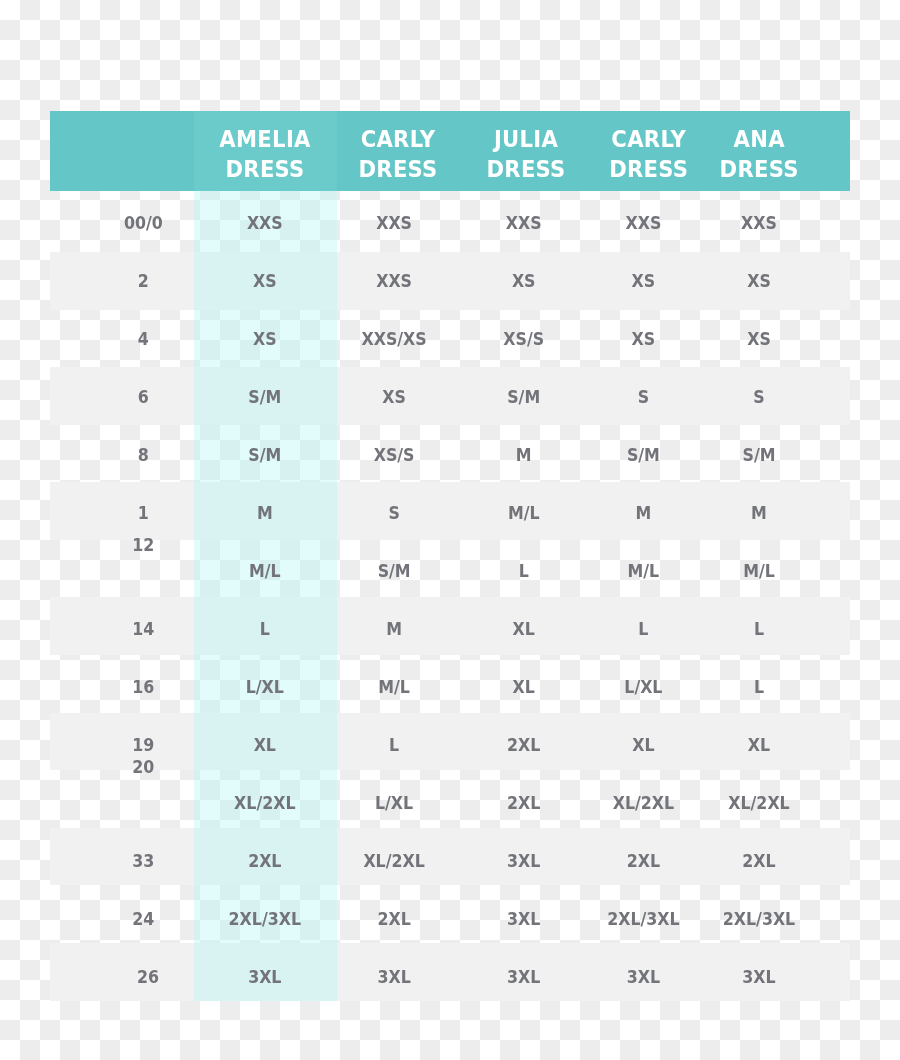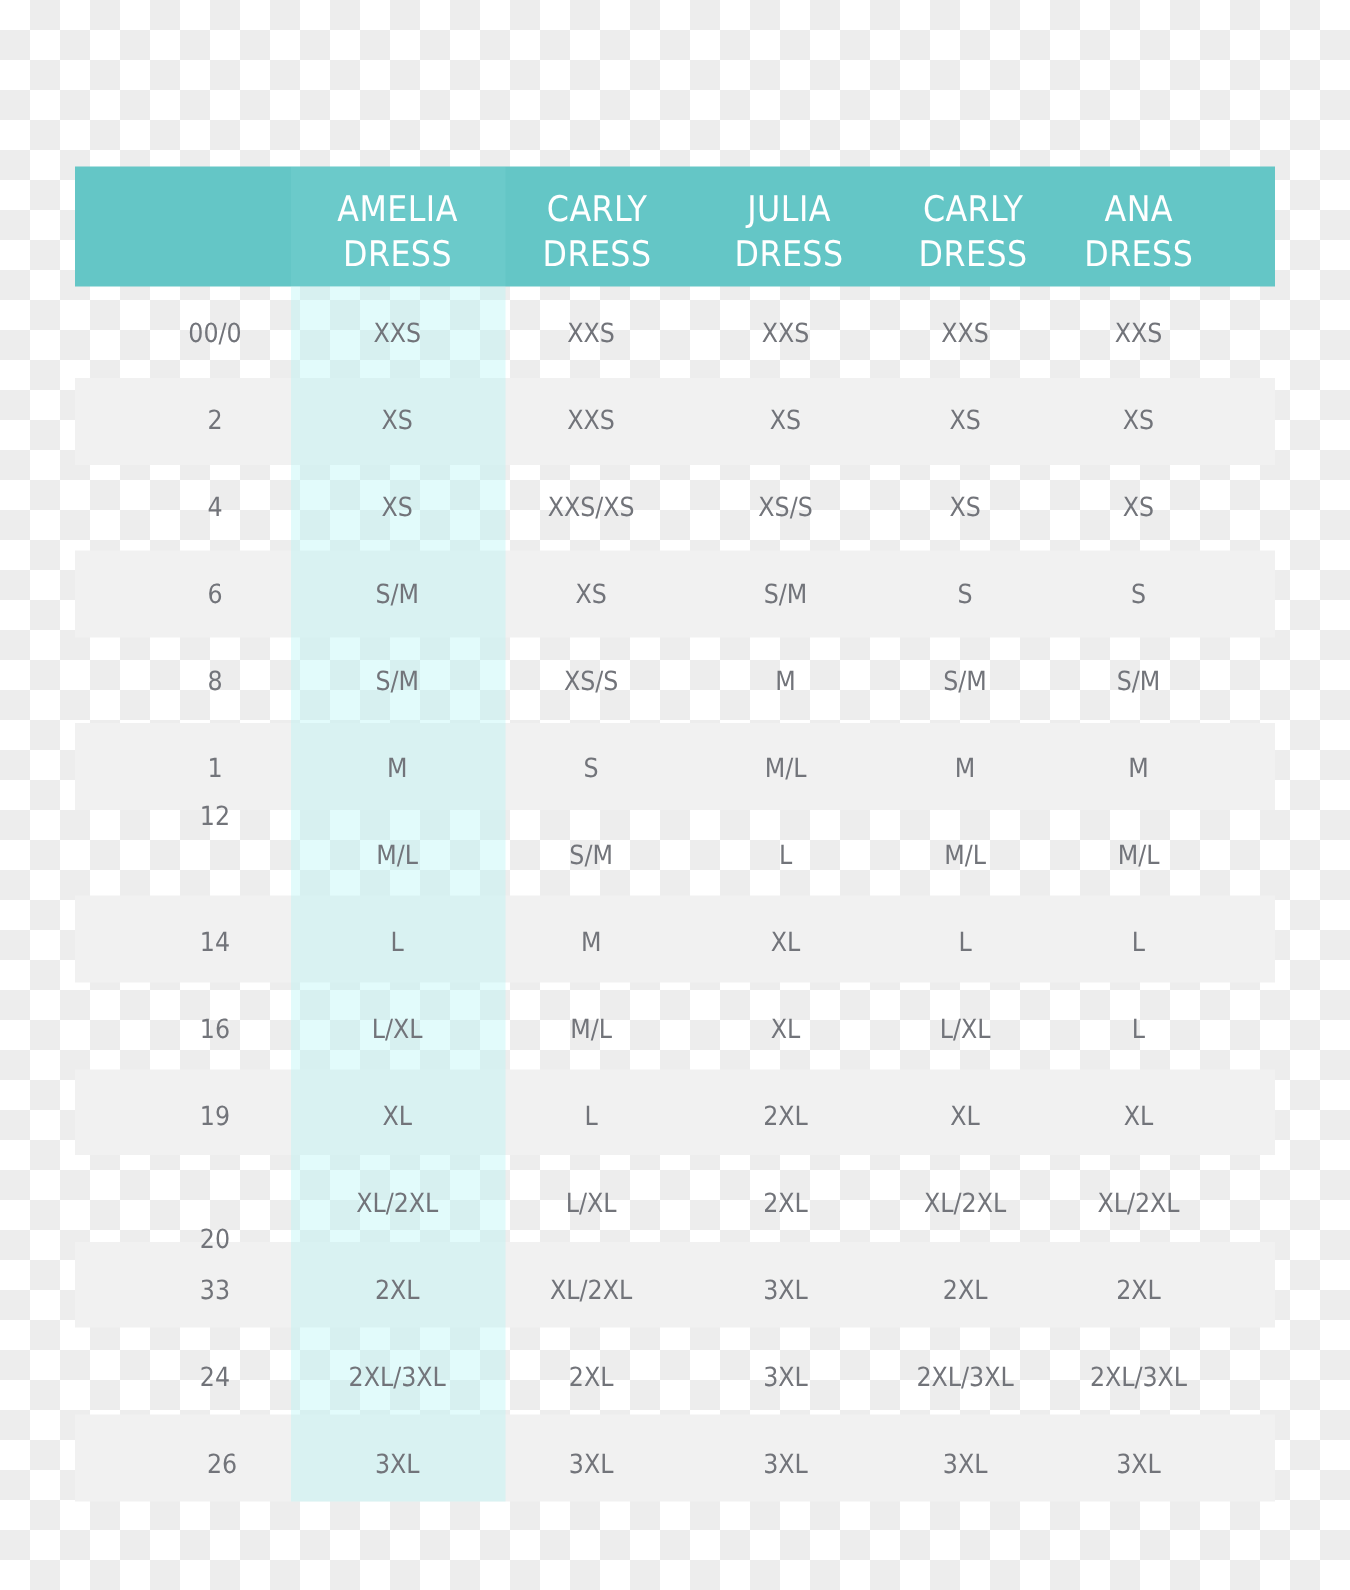--- a/index.html
+++ b/index.html
@@ -9,21 +9,21 @@
     font-family:"DejaVu Sans",sans-serif;font-stretch:condensed;
     -webkit-font-smoothing:antialiased;
     background-color:#ffffff;
     background-image:
       linear-gradient(45deg,#ededed 25%,transparent 25%,transparent 75%,#ededed 75%),
       linear-gradient(45deg,#ededed 25%,transparent 25%,transparent 75%,#ededed 75%);
     background-size:40px 40px;
     background-position:0 0, 20px 20px;
   }
 
-  .chart{position:absolute;left:0;top:0;width:900px;height:1060px;}
+  .chart{position:absolute;left:0;top:0;width:900px;height:1060px;font-weight:bold;}
 
   
   .chart-header{position:absolute;left:50.3px;top:111px;width:799.5px;height:80px;background:#64c6c6;}
 
   
   .row-band{position:absolute;left:50.3px;width:799.5px;height:57.58px;background:#f1f1f1;}
 
   
   .highlight-head{position:absolute;left:194.2px;top:111px;width:142.8px;height:80px;
                   background:rgba(182,245,245,0.09);}
@@ -144,21 +144,21 @@
     </div>
     <div class="trow">
       <div class="cell" style="left:143.3px;top:725.98px">19</div>
       <div class="cell" style="left:264.8px;top:725.98px">XL</div>
       <div class="cell" style="left:394.1px;top:725.98px">L</div>
       <div class="cell" style="left:523.7px;top:725.98px">2XL</div>
       <div class="cell" style="left:643.4px;top:725.98px">XL</div>
       <div class="cell" style="left:759.0px;top:725.98px">XL</div>
     </div>
     <div class="trow">
-      <div class="cell" style="left:143.3px;top:808px">20</div>
+      <div class="cell" style="left:143.3px;top:748px">20</div>
       <div class="cell" style="left:264.8px;top:784.0px">XL/2XL</div>
       <div class="cell" style="left:394.1px;top:784.0px">L/XL</div>
       <div class="cell" style="left:523.7px;top:784.0px">2XL</div>
       <div class="cell" style="left:643.4px;top:784.0px">XL/2XL</div>
       <div class="cell" style="left:759.0px;top:784.0px">XL/2XL</div>
     </div>
     <div class="trow">
       <div class="cell" style="left:143.3px;top:842.02px">33</div>
       <div class="cell" style="left:264.8px;top:842.02px">2XL</div>
       <div class="cell" style="left:394.1px;top:842.02px">XL/2XL</div>

